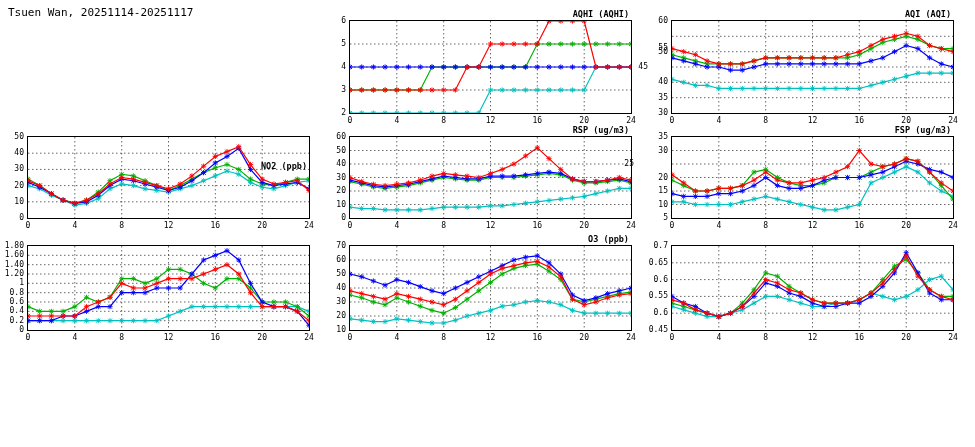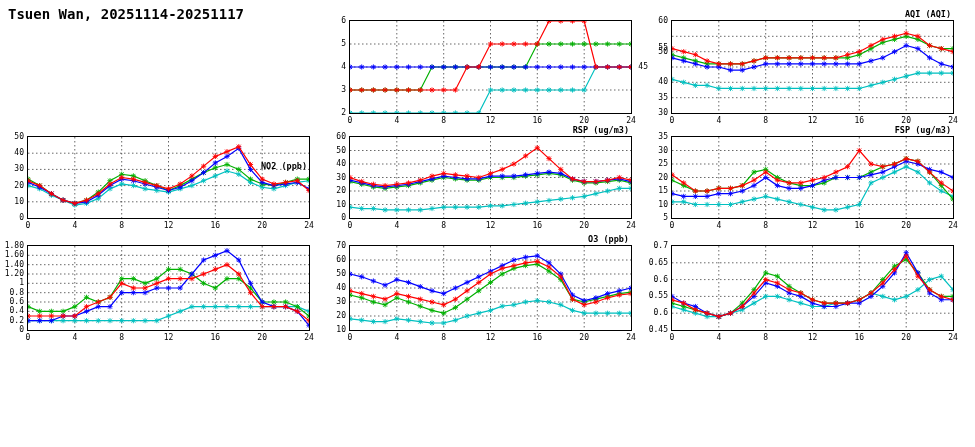--- a/index.html
+++ b/index.html
@@ -1,17 +1,17 @@
 <!DOCTYPE html>
 <html><head>
 <meta charset="utf-8">
 <style>
   html,body{margin:0;padding:0;background:#ffffff;}
   body{width:975px;height:447px;font-family:"DejaVu Sans Mono",monospace;position:relative;overflow:hidden;}
-  #title{position:absolute;left:8px;top:6px;font-size:14px;font-weight:bold;color:#000;letter-spacing:0px;}
+  #title{position:absolute;left:8px;top:6px;font-size:11px;font-weight:normal;color:#000;letter-spacing:0px;}
   .panel{position:absolute;}
   .plotbox{position:absolute;border:1px solid #000;background:#fff;box-sizing:border-box;}
   .ptitle{position:absolute;font-size:8.5px;font-weight:bold;color:#000;text-align:right;white-space:nowrap;}
   .xlab{position:absolute;font-size:8px;color:#000;text-align:center;width:20px;}
   .ylab{position:absolute;font-size:8px;color:#000;text-align:right;width:26px;}
   svg{display:block;}
 </style>
 </head>
 <body>
 
@@ -128,20 +128,21 @@
           <path d="M197.0,-2.0L201.0,2.0M197.0,2.0L201.0,-2.0M196.4,0.0L201.6,0.0M199.0,-2.6L199.0,2.6" stroke="#ff0000" stroke-width="0.9" fill="none"></path>
           <path d="M208.8,-2.0L212.8,2.0M208.8,2.0L212.8,-2.0M208.2,0.0L213.3,0.0M210.8,-2.6L210.8,2.6" stroke="#ff0000" stroke-width="0.9" fill="none"></path>
           <path d="M220.5,-2.0L224.5,2.0M220.5,2.0L224.5,-2.0M219.9,0.0L225.1,0.0M222.5,-2.6L222.5,2.6" stroke="#ff0000" stroke-width="0.9" fill="none"></path>
           <path d="M232.2,-2.0L236.2,2.0M232.2,2.0L236.2,-2.0M231.6,0.0L236.8,0.0M234.2,-2.6L234.2,2.6" stroke="#ff0000" stroke-width="0.9" fill="none"></path>
           <path d="M243.9,44.0L247.9,48.0M243.9,48.0L247.9,44.0M243.3,46.0L248.5,46.0M245.9,43.4L245.9,48.6" stroke="#ff0000" stroke-width="0.9" fill="none"></path>
           <path d="M255.6,44.0L259.6,48.0M255.6,48.0L259.6,44.0M255.0,46.0L260.2,46.0M257.6,43.4L257.6,48.6" stroke="#ff0000" stroke-width="0.9" fill="none"></path>
           <path d="M267.3,44.0L271.3,48.0M267.3,48.0L271.3,44.0M266.7,46.0L271.9,46.0M269.3,43.4L269.3,48.6" stroke="#ff0000" stroke-width="0.9" fill="none"></path>
           <path d="M279.0,44.0L283.0,48.0M279.0,48.0L283.0,44.0M278.4,46.0L283.6,46.0M281.0,43.4L281.0,48.6" stroke="#ff0000" stroke-width="0.9" fill="none"></path>
         </svg>
       </div>
+      <div class="ptitle" style="left: 349px; width: 280px; top: 9px;">AQHI (AQHI)</div>
       <div class="xlab" style="left: 340px; top: 116px;">0</div>
       <div class="xlab" style="left: 386.833px; top: 116px;">4</div>
       <div class="xlab" style="left: 433.667px; top: 116px;">8</div>
       <div class="xlab" style="left: 480.5px; top: 116px;">12</div>
       <div class="xlab" style="left: 527.333px; top: 116px;">16</div>
       <div class="xlab" style="left: 574.167px; top: 116px;">20</div>
       <div class="xlab" style="left: 621px; top: 116px;">24</div>
       <div class="ylab" style="left: 320px; top: 108px;">2</div>
       <div class="ylab" style="left: 320px; top: 85px;">3</div>
       <div class="ylab" style="left: 320px; top: 62px;">4</div>
@@ -675,21 +676,21 @@
       <div class="xlab" style="left: 708.833px; top: 221px;">4</div>
       <div class="xlab" style="left: 755.667px; top: 221px;">8</div>
       <div class="xlab" style="left: 802.5px; top: 221px;">12</div>
       <div class="xlab" style="left: 849.333px; top: 221px;">16</div>
       <div class="xlab" style="left: 896.167px; top: 221px;">20</div>
       <div class="xlab" style="left: 943px; top: 221px;">24</div>
       <div class="ylab" style="left: 642px; top: 213px;">5</div>
       <div class="ylab" style="left: 642px; top: 199.5px;">10</div>
       <div class="ylab" style="left: 642px; top: 186px;">15</div>
       <div class="ylab" style="left: 642px; top: 172.5px;">20</div>
-      <div class="ylab" style="left: 642px; top: 159px;">25</div>
+      <div class="ylab" style="left: 608px; top: 159px;">25</div>
       <div class="ylab" style="left: 642px; top: 145.5px;">30</div>
       <div class="ylab" style="left: 642px; top: 132px;">35</div>
     </div>
     <div class="panel" style="left: 0px; top: 0px; width: 975px; height: 447px; pointer-events: none;">
       <div class="plotbox" style="left: 27px; top: 245px; width: 283px; height: 86px;">
         <svg width="281" height="84">
           <line x1="0" y1="74.7" x2="281" y2="74.7" stroke="#000" stroke-width="0.6" stroke-dasharray="1.5,2.5"></line>
           <line x1="0" y1="65.3" x2="281" y2="65.3" stroke="#000" stroke-width="0.6" stroke-dasharray="1.5,2.5"></line>
           <line x1="0" y1="56.0" x2="281" y2="56.0" stroke="#000" stroke-width="0.6" stroke-dasharray="1.5,2.5"></line>
           <line x1="0" y1="46.7" x2="281" y2="46.7" stroke="#000" stroke-width="0.6" stroke-dasharray="1.5,2.5"></line>

